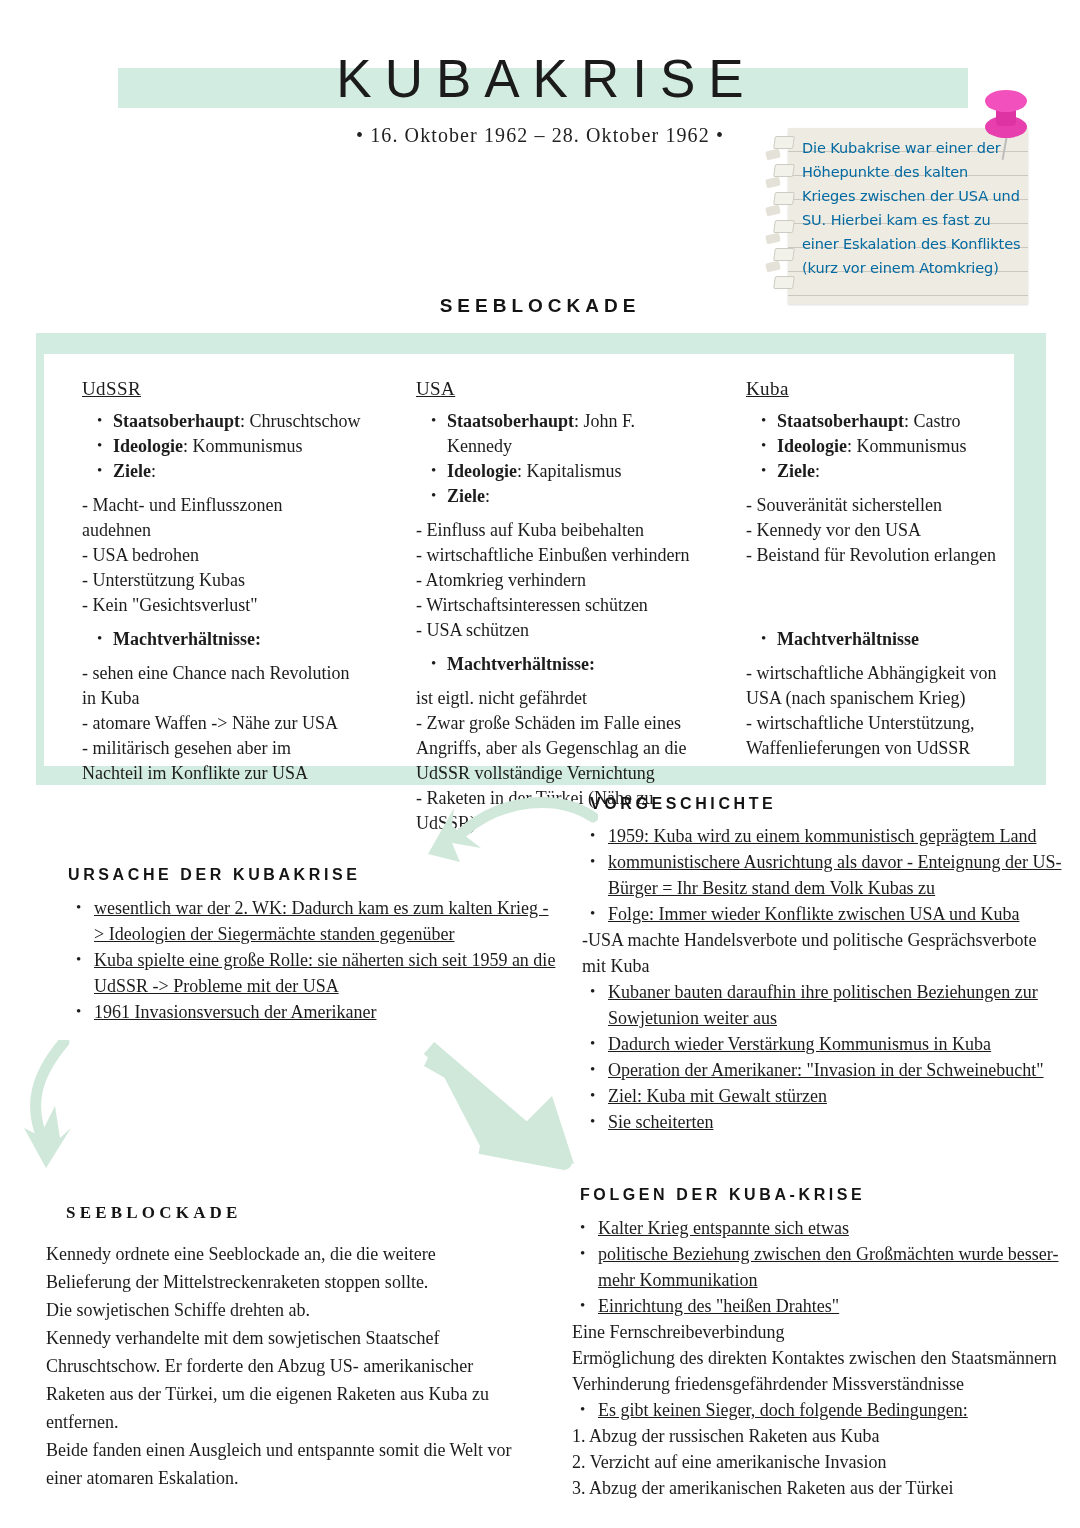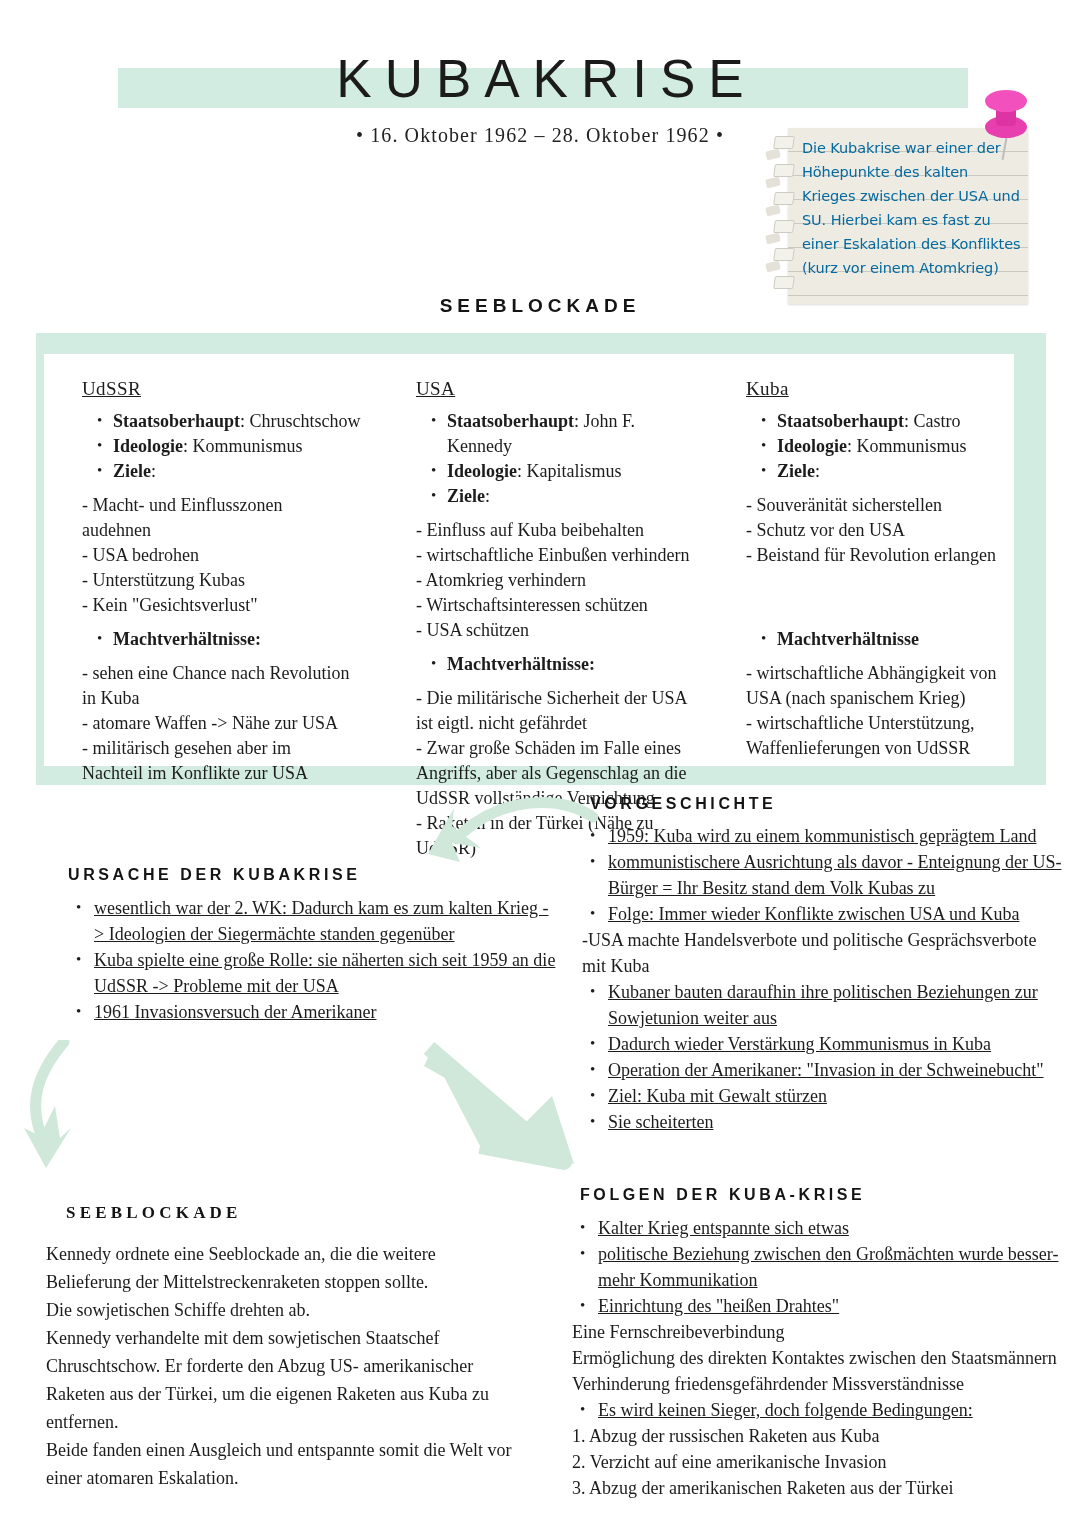--- a/index.html
+++ b/index.html
@@ -355,38 +355,37 @@
       <li><b>Ziele</b><span>:</span></li>
     </ul>
     <div class="dash">- Einfluss auf Kuba beibehalten</div>
     <div class="dash">- wirtschaftliche Einbußen verhindern</div>
     <div class="dash">- Atomkrieg verhindern</div>
     <div class="dash">- Wirtschaftsinteressen schützen</div>
     <div class="dash">- USA schützen</div>
     <ul>
       <li><b>Machtverhältnisse:</b></li>
     </ul>
-    <div class="dash">- Die militärische Sicherheit der USA</div>
     <div class="dash">ist eigtl. nicht gefährdet</div>
     <div class="dash">- Zwar große Schäden im Falle eines</div>
     <div class="dash">Angriffs, aber als Gegenschlag an die</div>
     <div class="dash">UdSSR vollständige Vernichtung</div>
     <div class="dash">- Raketen in der Türkei (Nähe zu</div>
     <div class="dash">UdSSR)</div>
   </div>
 
   <div class="col c3">
     <h3>Kuba</h3>
     <ul>
       <li><b>Staatsoberhaupt</b><span>: Castro</span></li>
       <li><b>Ideologie</b><span>: Kommunismus</span></li>
       <li><b>Ziele</b><span>:</span></li>
     </ul>
     <div class="dash">- Souveränität sicherstellen</div>
-    <div class="dash">- Schutz vor den USA</div>
+    <div class="dash">- Kennedy vor den USA</div>
     <div class="dash">- Beistand für Revolution erlangen</div>
     <div class="gap2"></div>
     <ul>
       <li><b>Machtverhältnisse</b></li>
     </ul>
     <div class="dash">- wirtschaftliche Abhängigkeit von</div>
     <div class="dash">USA (nach spanischem Krieg)</div>
     <div class="dash">- wirtschaftliche Unterstützung,</div>
     <div class="dash">Waffenlieferungen von UdSSR</div>
   </div>
@@ -446,18 +445,18 @@
 <div id="folgen-list" class="body-block">
   <ul class="blist">
     <li>Kalter Krieg entspannte sich etwas</li>
     <li>politische Beziehung zwischen den Großmächten wurde besser- mehr Kommunikation</li>
     <li>Einrichtung des "heißen Drahtes"</li>
   </ul>
   <div class="plain">Eine Fernschreibeverbindung</div>
   <div class="plain">Ermöglichung des direkten Kontaktes zwischen den Staatsmännern</div>
   <div class="plain">Verhinderung friedensgefährdender Missverständnisse</div>
   <ul class="blist">
-    <li> Es wird keinen Sieger, doch folgende Bedingungen:</li>
+    <li> Es gibt keinen Sieger, doch folgende Bedingungen:</li>
   </ul>
   <div class="plain">1. Abzug der russischen Raketen aus Kuba</div>
   <div class="plain">2. Verzicht auf eine amerikanische Invasion</div>
   <div class="plain">3. Abzug der amerikanischen Raketen aus der Türkei</div>
 </div>
 
 </body></html>

